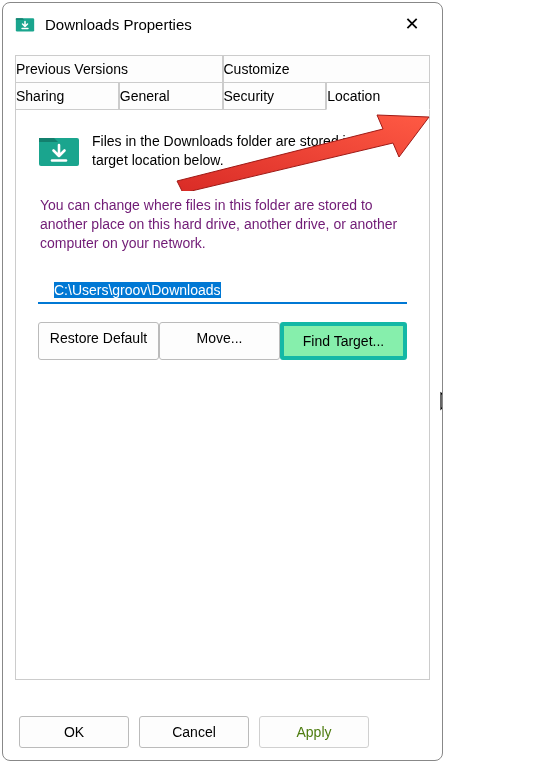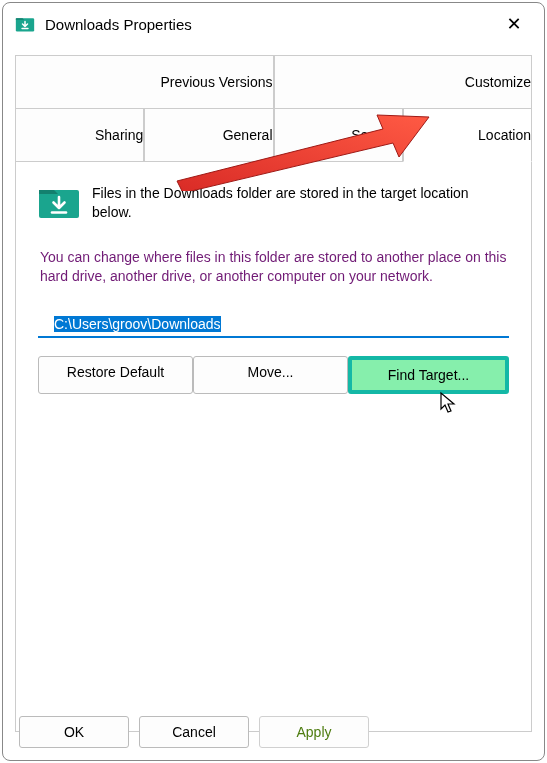--- a/index.html
+++ b/index.html
@@ -1,26 +1,26 @@
 <!DOCTYPE html>
 <html><head>
   <meta charset="utf-8">
   <style>
     * { box-sizing: border-box; margin: 0; padding: 0; font-family: 'Segoe UI', Tahoma, sans-serif; }
     body { background: #fff; width: 547px; height: 763px; position: relative; }
-    .window { width: 543px; height: 759px; border: 1px solid #888; border-radius: 8px; background: #fff; margin: 2px; overflow: hidden; position: relative; }
+    .window { width: 441px; height: 759px; border: 1px solid #888; border-radius: 8px; background: #fff; margin: 2px; overflow: hidden; position: relative; }
     .titlebar { display: flex; align-items: center; padding: 8px 12px; height: 42px; }
     .title-icon { width: 20px; height: 20px; margin-right: 10px; display: flex; align-items: center; justify-content: center; }
     .title-text { font-size: 15px; color: #000; flex: 1; }
     .close-btn { width: 36px; height: 28px; display: flex; align-items: center; justify-content: center; cursor: pointer; border-radius: 4px; }
     .close-x { font-size: 18px; line-height: 1; }
     .content { padding: 6px 12px 12px 12px; }
     .tabs-container { position: relative; margin-top: 4px; }
     .tabs-row { display: flex; }
-    .tab { flex: 1; text-align: right; padding: 18px 0; font-size: 14px; color: #000; border: 1px solid #ccc; background: #fdfdfd; cursor: pointer; white-space: nowrap; }
+    .tab { flex: 1; text-align: left; padding: 5px 0; font-size: 14px; color: #000; border: 1px solid #ccc; background: #fdfdfd; cursor: pointer; white-space: nowrap; }
     .tabs-row.row1 .tab { border-bottom: none; }
     .tabs-row.row2 .tab { }
     .tab.active { background: #fff; border-bottom: 1px solid #fff; position: relative; z-index: 2; }
     .tab-panel { border: 1px solid #ccc; border-top: none; background: #fff; padding: 20px 22px; height: 570px; position: relative; }
     .info-row { display: flex; align-items: flex-start; gap: 12px; margin-bottom: 26px; }
     .folder-icon { width: 42px; height: 38px; flex-shrink: 0; }
     .info-text { font-size: 14px; line-height: 1.35; color: #000; padding-top: 2px; }
     .desc-text { font-size: 14px; line-height: 1.35; color: #701a75; margin-left: 2px; margin-bottom: 26px; }
     .path-input { width: 100%; border: none; border-bottom: 2px solid #0078d4; padding: 4px 4px; font-size: 14px; outline: none; margin-bottom: 18px; }
     .path-input .sel { background: #0078d4; color: #fff; margin-left: 12px; }

